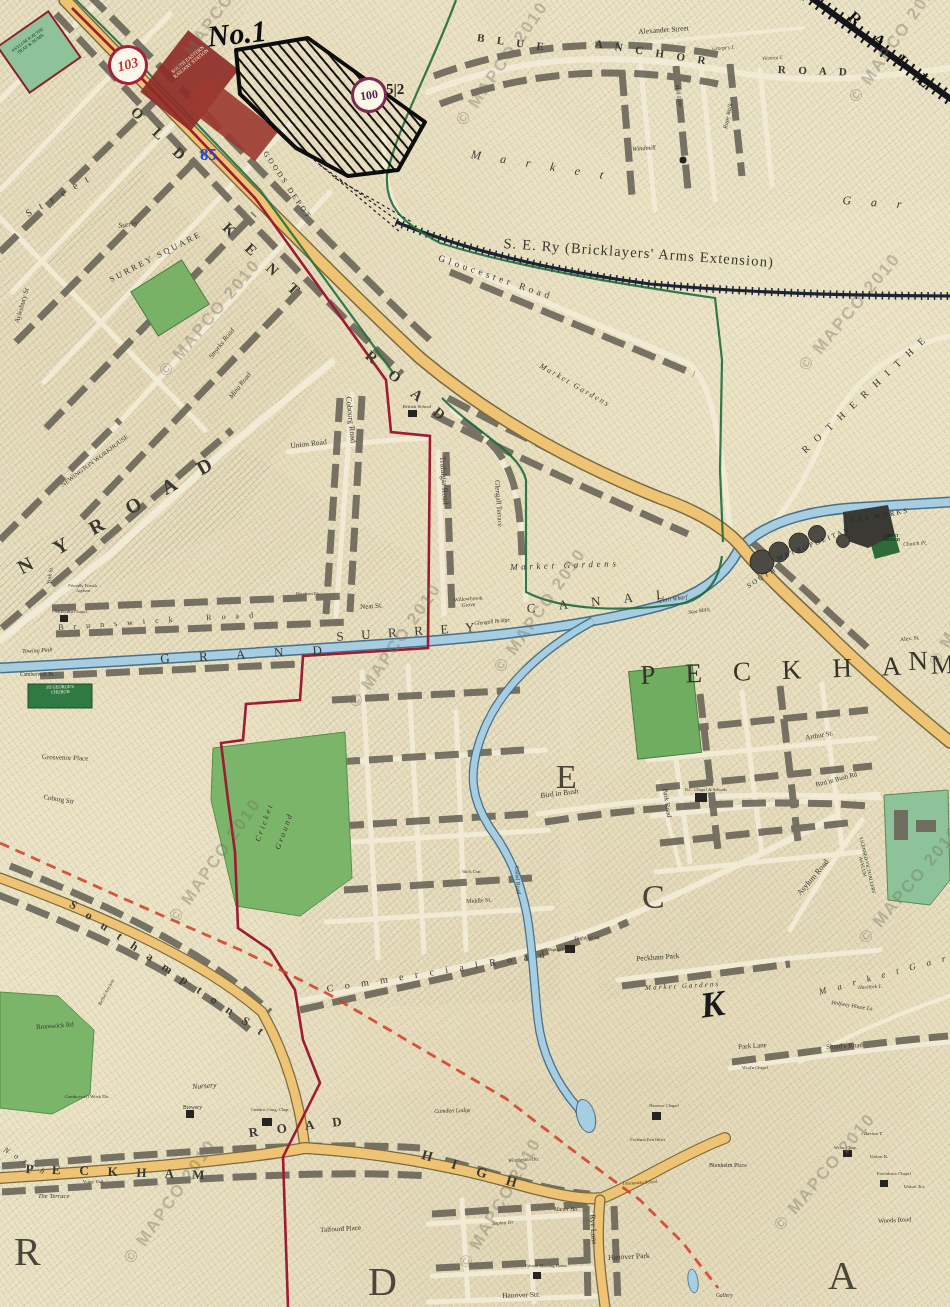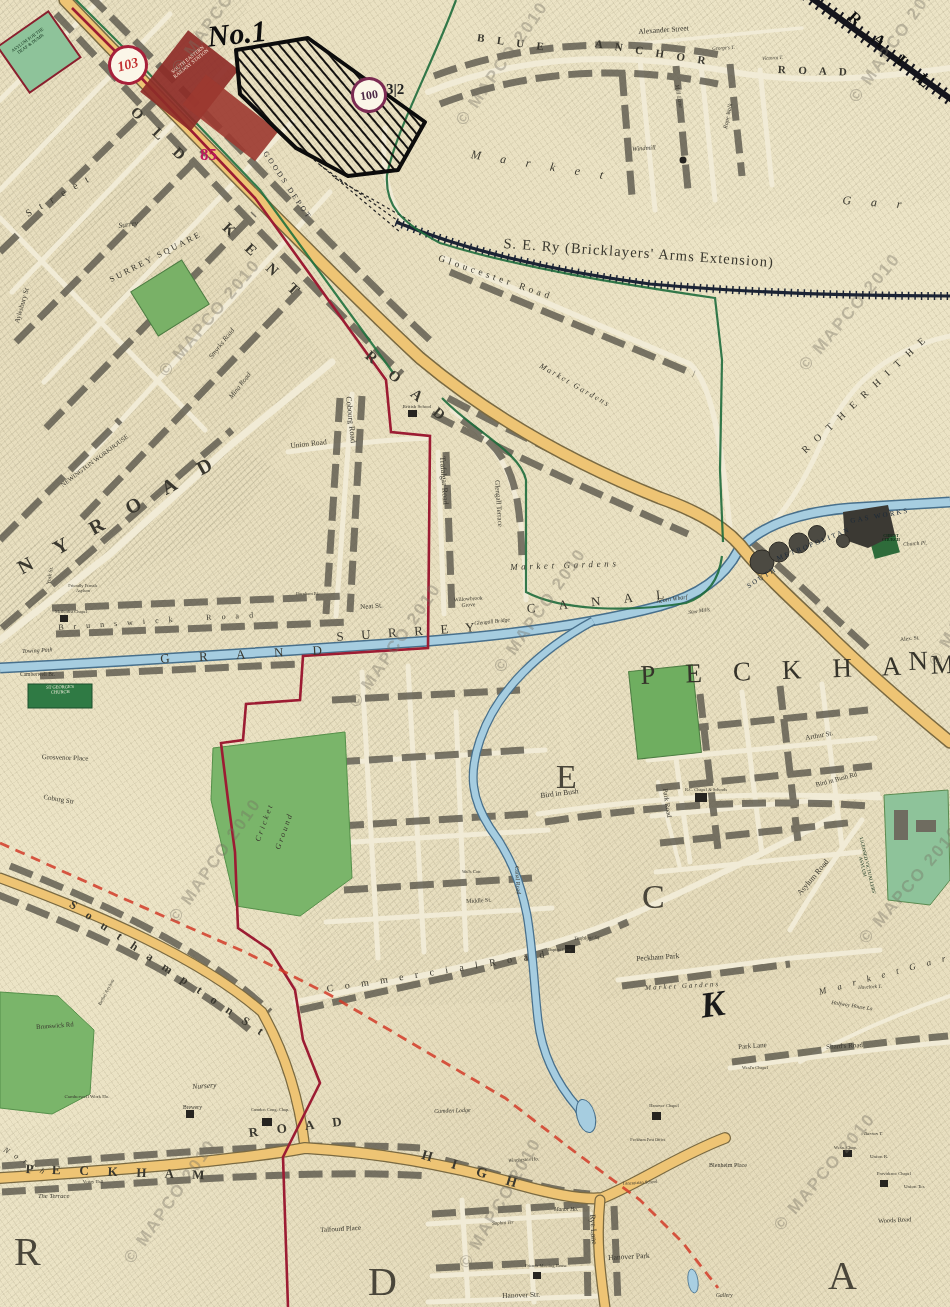--- a/index.html
+++ b/index.html
@@ -235,22 +235,22 @@
       <rect x="60" y="615" width="8" height="7"></rect>
         <rect x="408" y="410" width="9" height="7"></rect>
       <circle cx="683" cy="160" r="3.5"></circle>
     </g>
   </svg>
 
   <div id="labels">
       <div class="lbl" style="left: 8px; top: 52px; font-size: 4.5px; transform: rotate(-36deg); color: rgb(18, 48, 28); width: 46px; white-space: normal; text-align: center; line-height: 1.05;">ASYLUM FOR THE DEAF &amp; DUMB</div>
       <div class="lbl" style="left: 166px; top: 74px; font-size: 5px; transform: rotate(-39deg); color: rgb(246, 236, 217); width: 52px; white-space: normal; text-align: center; line-height: 1.05;">SOUTH EASTERN RAILWAY STATION</div>
       <div class="lbl" style="left: 206px; top: 22px; font-size: 30px; transform: rotate(-6deg); font-style: italic; font-weight: bold; color: rgb(13, 13, 13);">No.1</div>
-      <div class="lbl" style="left: 200px; top: 146px; font-size: 17px; font-weight: bold; color: #be185d;">85</div>
-      <div class="lbl" style="left: 386px; top: 82px; font-size: 15px; font-weight: bold; color: rgb(34, 34, 34);">3|2</div>
+      <div class="lbl" style="left: 200px; top: 146px; font-size: 17px; font-weight: bold; color: #1d4ed8;">85</div>
+      <div class="lbl" style="left: 386px; top: 82px; font-size: 15px; font-weight: bold; color: rgb(34, 34, 34);">5|2</div>
       <div class="lbl" style="left: 268px; top: 150px; font-size: 7.5px; transform: rotate(56deg); letter-spacing: 0.35em; color: rgb(46, 46, 46);">GOODS DEPOT</div>
       <div class="lbl" style="left: 138px; top: 104px; font-size: 15px; transform: rotate(44deg); letter-spacing: 0.5em; font-weight: bold;">O L D</div>
       <div class="lbl" style="left: 230px; top: 220px; font-size: 15px; transform: rotate(43deg); letter-spacing: 0.5em; font-weight: bold;">K E N T</div>
       <div class="lbl" style="left: 372px; top: 348px; font-size: 15px; transform: rotate(40deg); letter-spacing: 0.5em; font-weight: bold;">R O A D</div>
       <div class="lbl" style="left: 504px; top: 236px; font-size: 14.5px; transform: rotate(4deg); letter-spacing: 0.08em;">S. E. Ry (Bricklayers' Arms  Extension)</div>
       <div class="lbl" style="left: 856px; top: 8px; font-size: 17px; transform: rotate(42deg); letter-spacing: 0.5em; font-weight: bold; color: rgb(16, 16, 16);">R A I L</div>
       <div class="lbl" style="left: 478px; top: 32px; font-size: 11px; transform: rotate(8deg); letter-spacing: 0.45em; font-weight: bold;">B L U E</div>
       <div class="lbl" style="left: 596px; top: 38px; font-size: 11px; transform: rotate(9deg); letter-spacing: 0.45em; font-weight: bold;">A N C H O R</div>
       <div class="lbl" style="left: 778px; top: 64px; font-size: 11px; transform: rotate(2deg); letter-spacing: 0.45em; font-weight: bold;">R O A D</div>
       <div class="lbl" style="left: 638px; top: 28px; font-size: 7.5px; transform: rotate(-4deg);">Alexander Street</div>

